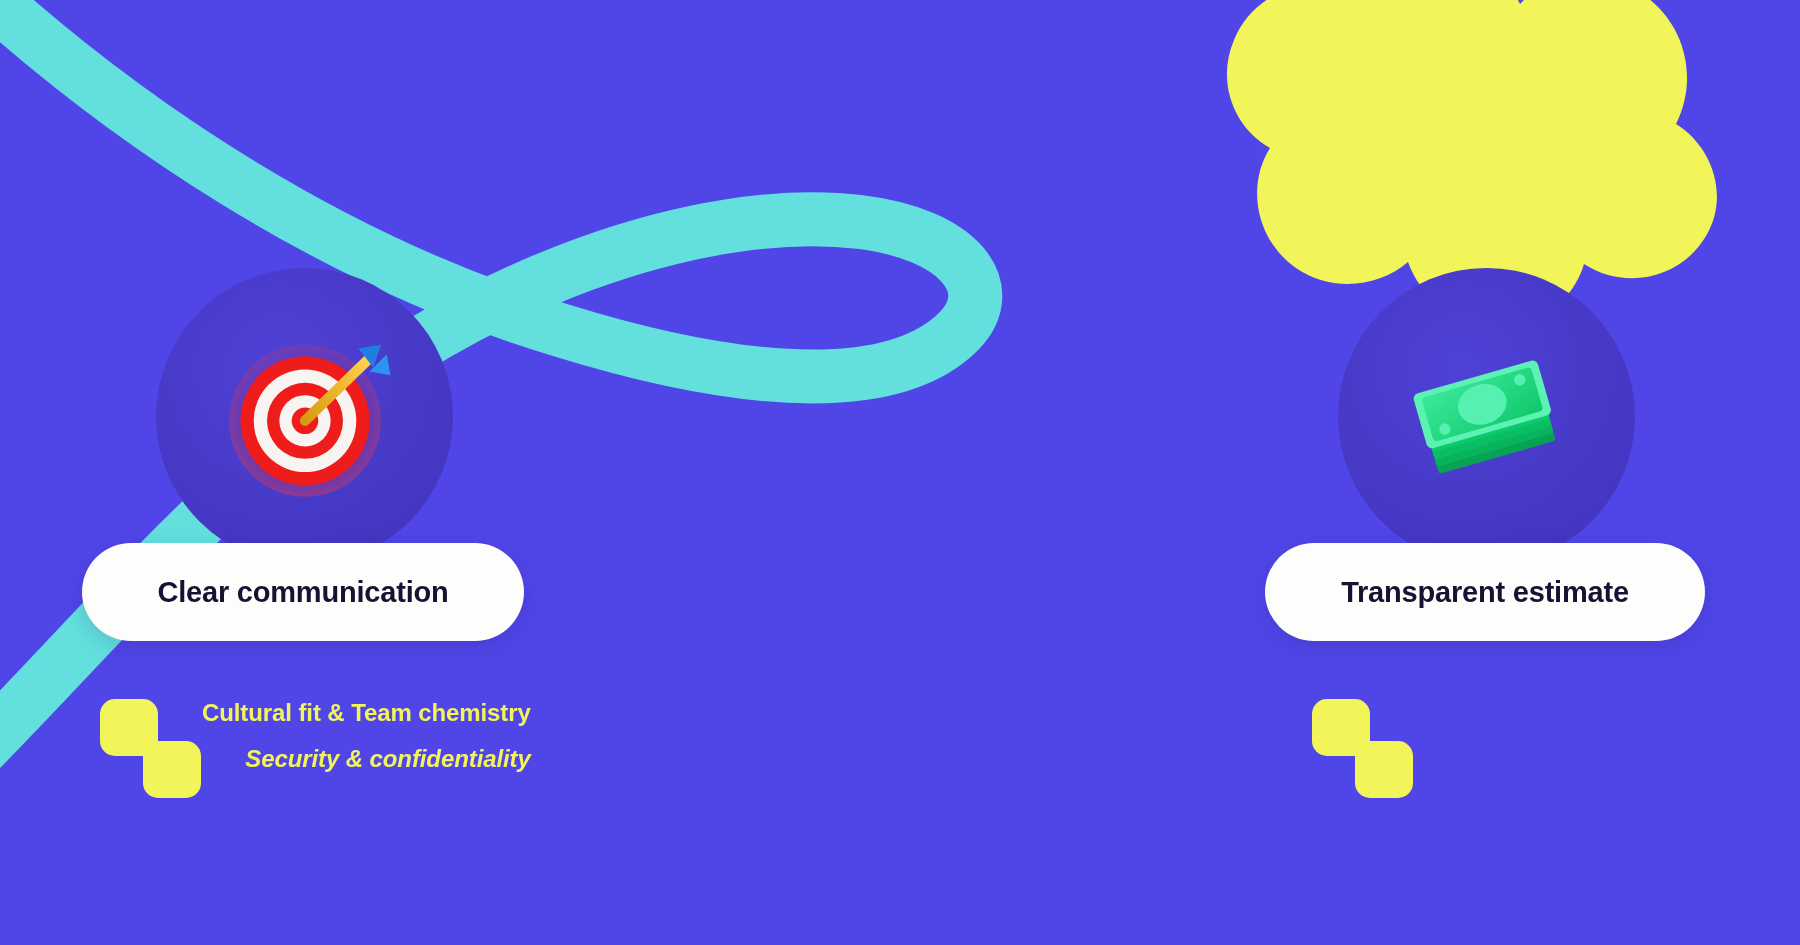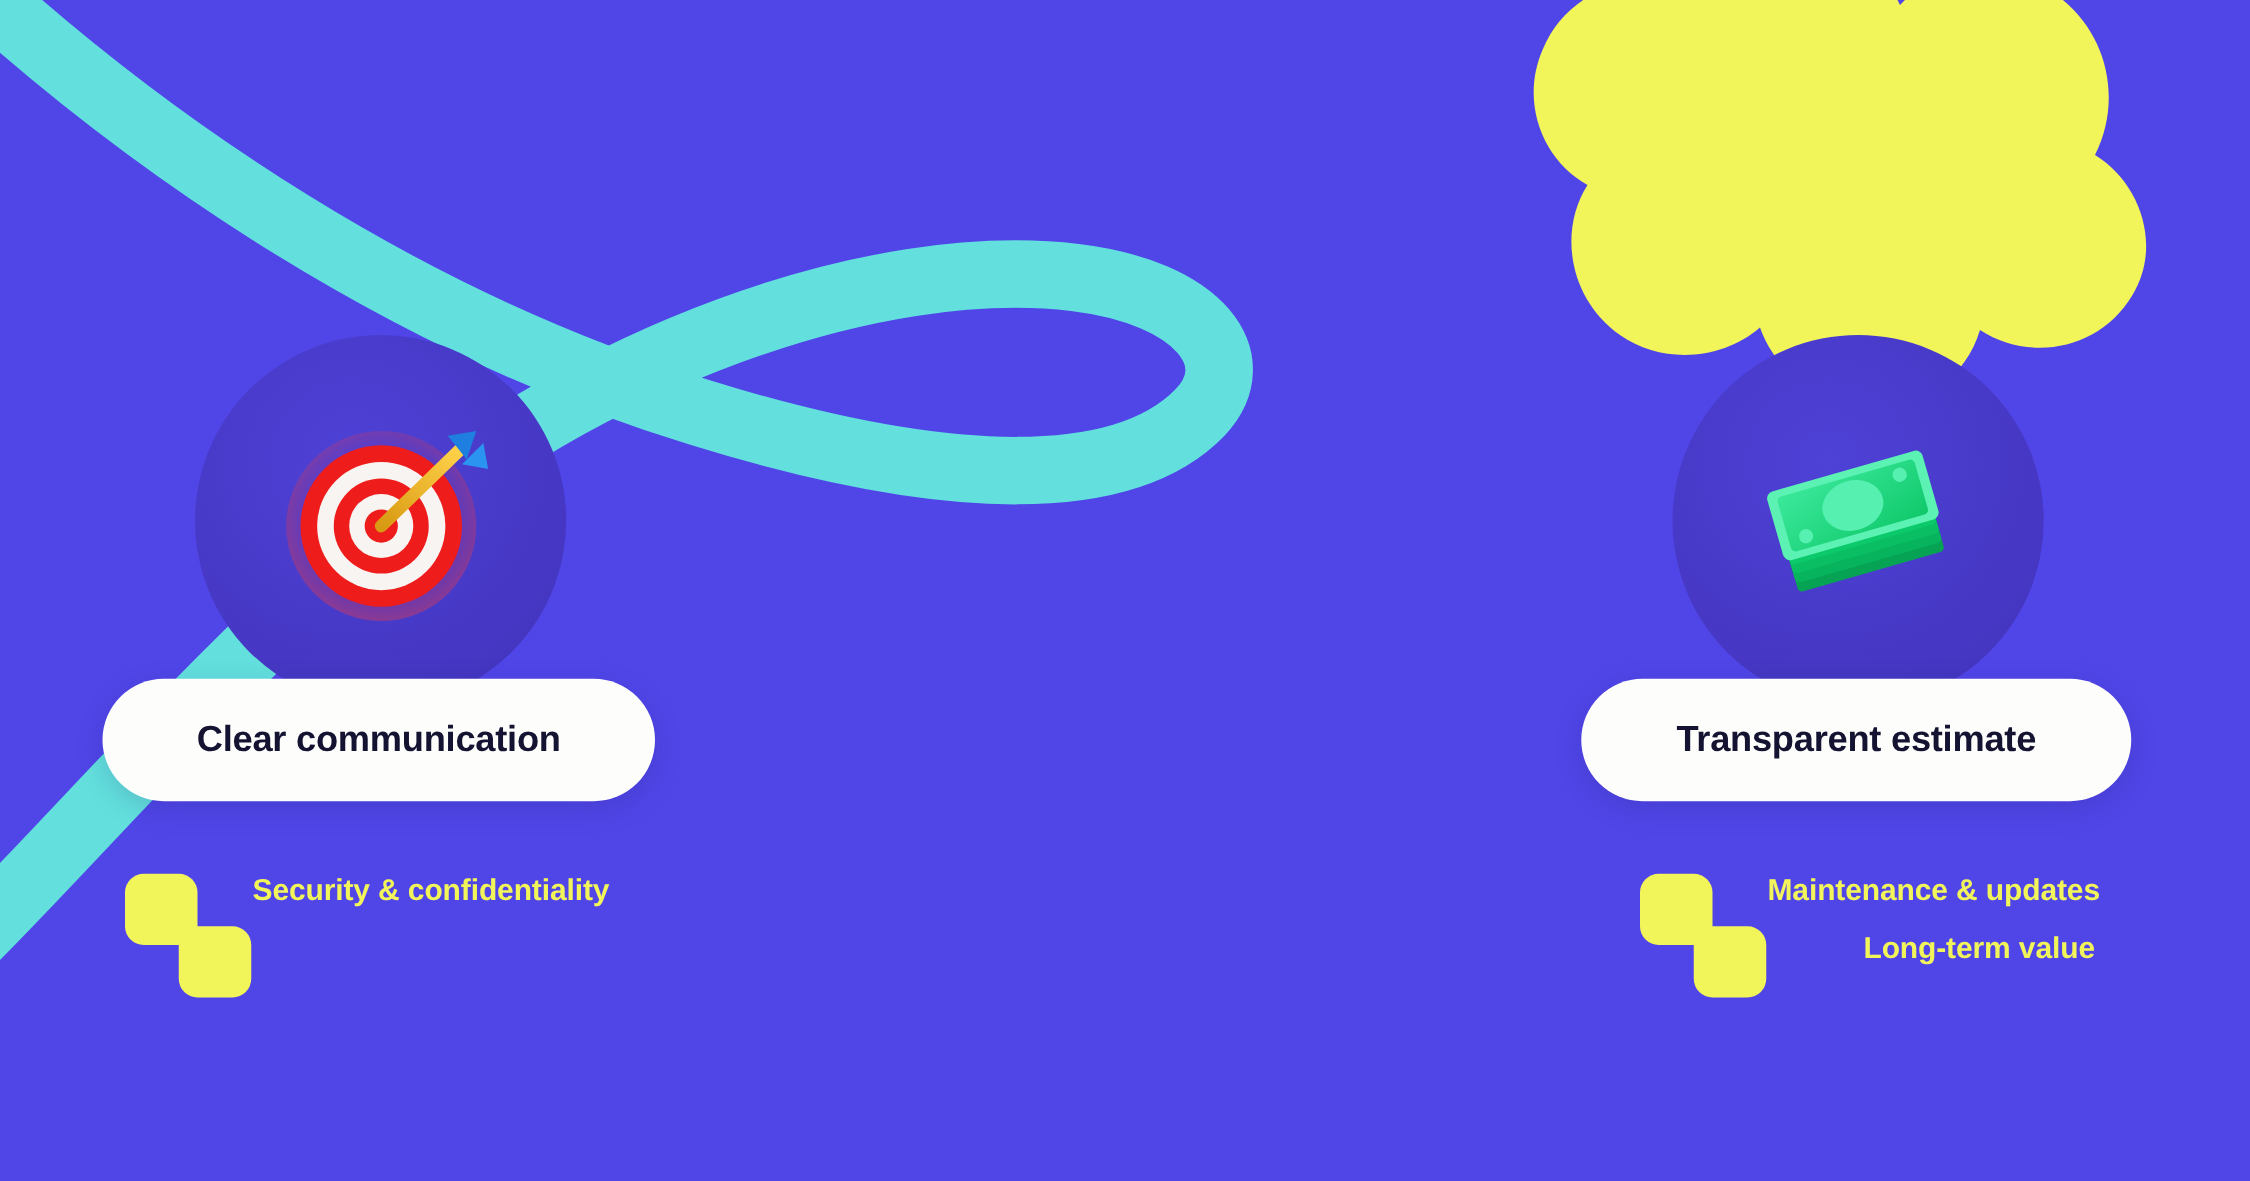--- a/index.html
+++ b/index.html
@@ -112,21 +112,21 @@
   
   .col-0 .icon-disc { left:156px; transform:none; }
   .col-1 .icon-disc { left:738px; transform:none; }
 
   .col-0 .pill { left:82px;   width:442px; }
   .col-1 .pill { left:665px;  width:440px;justify-content:center; }
 
   .col-0 .bullets { left:100px; }
   .col-1 .bullets { left:712px; }
 
-  .col-0 .bullet-line.l2 { margin-right:18px; }
+  .col-0 .bullet-line.l2 { margin-right:0;font-style:italic; }
   .col-1 .bullet-line.l2 { margin-right:4px; }
 </style>
 </head>
 <body>
 
 <div id="stage">
 
   <svg class="bg-layer" viewBox="0 0 1800 945" preserveAspectRatio="none">
     <g>
       <path d="M -40 -30
@@ -184,20 +184,21 @@
       <div class="pill">
         <span class="pill-label">Clear communication</span>
       </div>
 
       <div class="bullets">
         <span class="marker">
           <i class="sq-a"></i>
             <i class="sq-b"></i>
         </span>
         <span class="bullet-texts">
+          <span class="bullet-line l1">Cultural fit &amp; Team chemistry</span>
           <span class="bullet-line l2">Security &amp; confidentiality</span>
         </span>
       </div>
     </div>
 
     <div class="column col-1">
 
       <div class="icon-disc">
         <svg viewBox="0 0 100 100">
           <defs>
@@ -222,24 +223,20 @@
 
       <div class="pill">
         <span class="pill-label">Transparent estimate</span>
       </div>
 
       <div class="bullets">
         <span class="marker">
           <i class="sq-a"></i>
             <i class="sq-b"></i>
         </span>
-        <span class="bullet-texts">
-          <span class="bullet-line l1">Maintenance &amp; updates</span>
-          <span class="bullet-line l2">Long-term value</span>
-        </span>
       </div>
     </div>
 
     <div class="column col-2">
 
       
 
       
 
       

